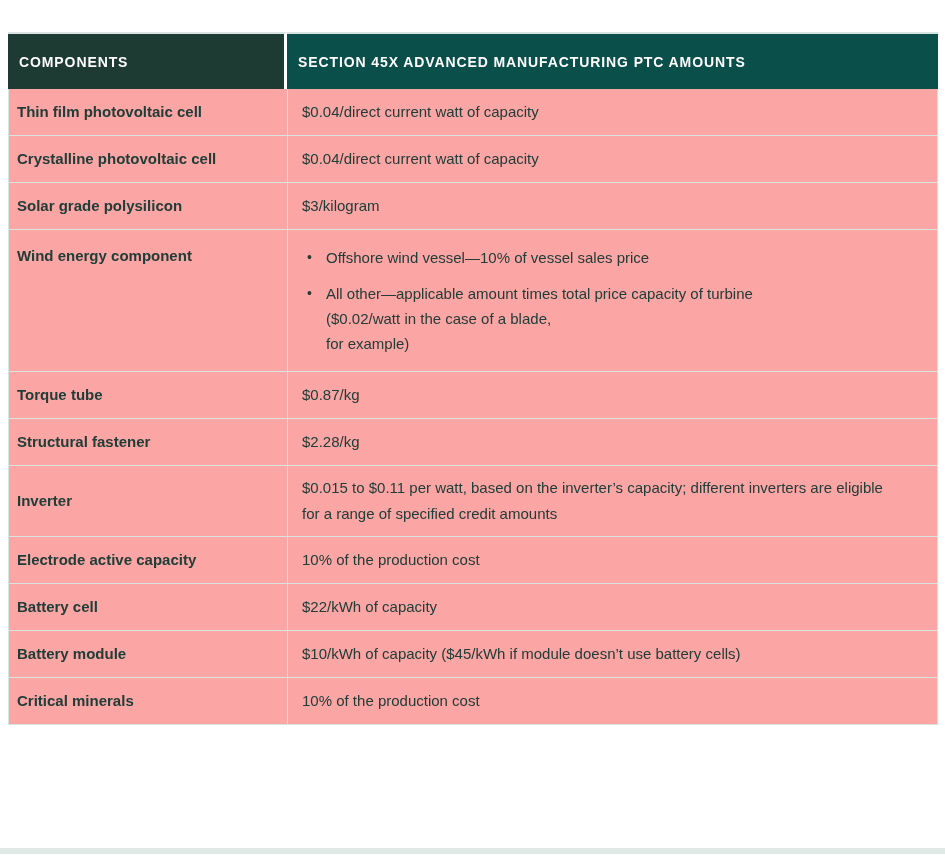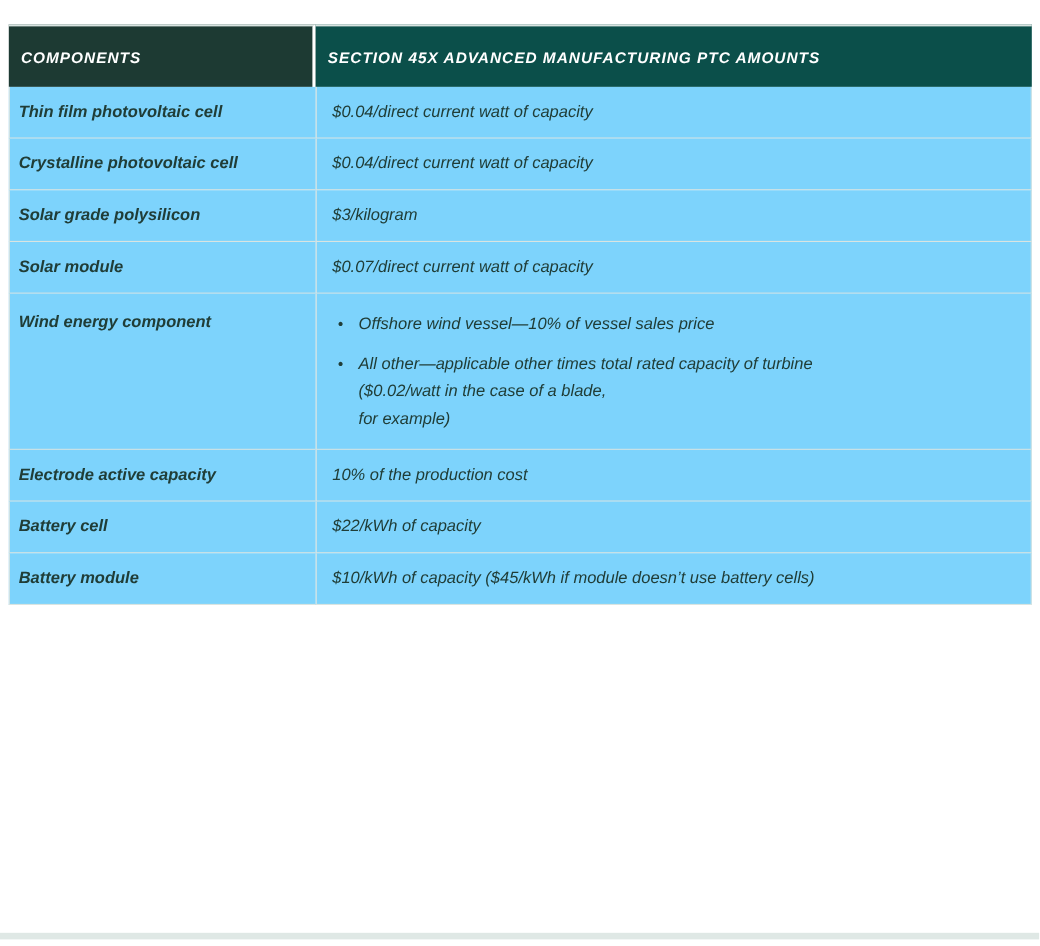--- a/index.html
+++ b/index.html
@@ -16,26 +16,25 @@
     position: relative;
     width: 945px;
     height: 860px;
     background: #ffffff;
     font-family: "Liberation Sans", sans-serif;
     overflow: hidden;
   }
   table.ptc-table {
     position: absolute;
     left: 8px;
-    top: 22px;
+    top: 32px;
     width: 930px;
     border-collapse: separate;
     border-spacing: 0;
     table-layout: fixed;
-    font-style: italic;
   }
   .col-left  { width: 279px; }
   .col-right { width: 651px; }
 
   
   thead th {
     height: 57px;
     border-top: 2px solid var(--row-border);
     color: var(--header-text);
     font-size: 14px;
@@ -51,21 +50,21 @@
   }
   th.th-right {
     background: var(--header-right-bg);
     padding-left: 11px;
     padding-right: 10px;
     margin-left: 48px;
   }
 
   
   tbody td {
-    background: #7dd3fc;
+    background: #fca5a5;
     color: var(--body-text);
     font-size: 15px;
     line-height: 22px;
     vertical-align: middle;
     border-bottom: 1px solid var(--row-border);
   }
   td.c-left {
     font-weight: 700;
     padding-left: 8px;
     padding-right: 10px;
@@ -131,50 +130,62 @@
         <td class="c-right">$0.04/direct current watt of capacity</td>
       </tr>
       <tr class="h47">
         <td class="c-left">Crystalline photovoltaic cell</td>
         <td class="c-right">$0.04/direct current watt of capacity</td>
       </tr>
       <tr class="h47">
         <td class="c-left">Solar grade polysilicon</td>
         <td class="c-right">$3/kilogram</td>
       </tr>
-      <tr class="h47">
-        <td class="c-left">Solar module</td>
-        <td class="c-right">$0.07/direct current watt of capacity</td>
-      </tr>
       <tr class="row-wind">
         <td class="c-left">Wind energy component</td>
         <td class="c-right">
           <ul class="bullets">
             <li>
               <span class="dot">•</span>
               <span class="bl">Offshore wind vessel—10% of vessel sales price</span>
             </li>
             <li>
               <span class="dot">•</span>
-              <span class="bl">All other—applicable other times total rated capacity of turbine</span>
+              <span class="bl">All other—applicable amount times total price capacity of turbine</span>
               <span class="bl">($0.02/watt in the case of a blade,</span>
               <span class="bl">for example)</span>
             </li>
           </ul>
         </td>
+      </tr>
+      <tr class="h47">
+        <td class="c-left">Torque tube</td>
+        <td class="c-right">$0.87/kg</td>
+      </tr>
+      <tr class="h47">
+        <td class="c-left">Structural fastener</td>
+        <td class="c-right">$2.28/kg</td>
+      </tr>
+      <tr class="row-inverter">
+        <td class="c-left">Inverter</td>
+        <td class="c-right">$0.015 to $0.11 per watt, based on the inverter’s capacity; different inverters are eligible for a range of specified credit amounts</td>
       </tr>
       <tr class="h47">
         <td class="c-left">Electrode active capacity</td>
         <td class="c-right">10% of the production cost</td>
       </tr>
       <tr class="h47">
         <td class="c-left">Battery cell</td>
         <td class="c-right">$22/kWh of capacity</td>
       </tr>
       <tr class="h47">
         <td class="c-left">Battery module</td>
         <td class="c-right">$10/kWh of capacity ($45/kWh if module doesn’t use battery cells)</td>
       </tr>
+      <tr class="h47">
+        <td class="c-left">Critical minerals</td>
+        <td class="c-right">10% of the production cost</td>
+      </tr>
     </tbody>
   </table>
 
   <div class="bottom-strip"></div>
 </div>
 
 </body></html>

